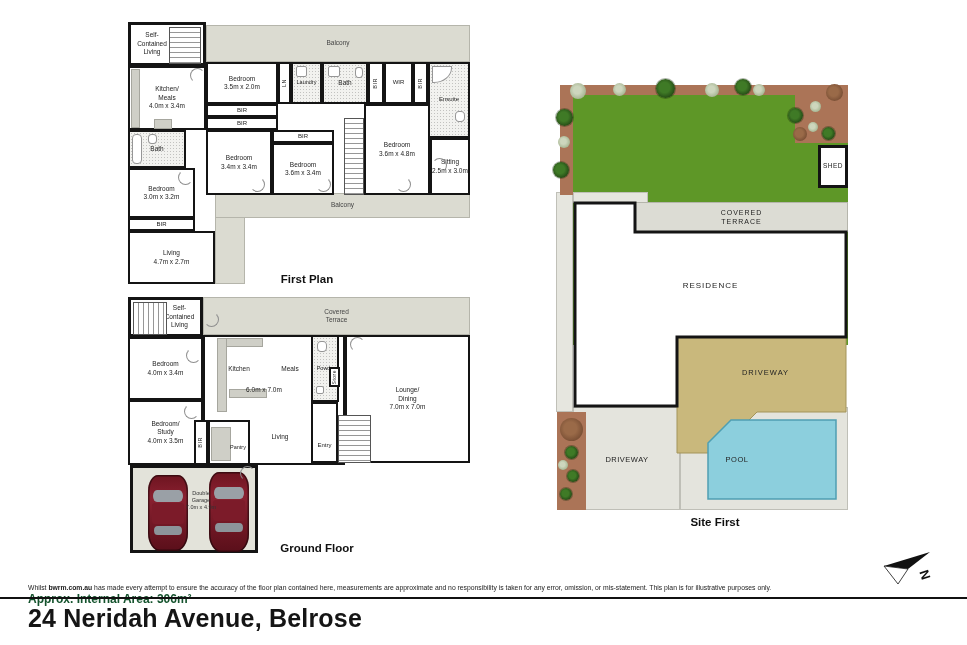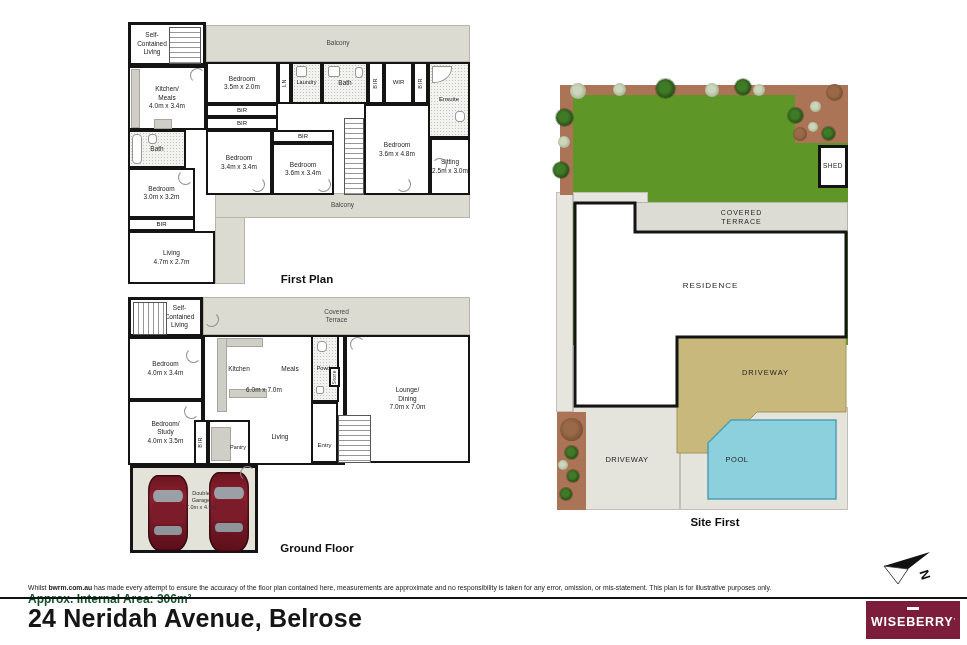--- a/index.html
+++ b/index.html
@@ -292,19 +292,14 @@
   <svg style="position:absolute;left:876px;top:548px" width="64" height="44" viewBox="876 548 64 44">
     <polygon points="884,566 930,552 908,569" fill="#111"></polygon>
     <polygon points="884,566 908,569 898,584" fill="#fff" stroke="#111" stroke-width="0.8"></polygon>
     <text x="922" y="578" font-size="13" font-weight="bold" fill="#111" transform="rotate(72 925 573)">N</text>
   </svg>
 
   <div class="area-txt">Approx. Internal Area: 306m²</div>
   <div class="discl"><span>Whilst </span><span class="b">bwrm.com.au</span><span> has made every attempt to ensure the accuracy of the floor plan contained here, measurements are approximate and no responsibility is taken for any error, omission, or mis-statement. This plan is for illustrative purposes only.</span></div>
   <div class="footer-div"></div>
   <div class="address">24 Neridah Avenue, Belrose</div>
-  <div class="logo-box">
-    <div class="logo-bar"></div>
-    <span class="logo-text">WISEBERRY</span>
-    <span class="logo-mark">’</span>
-  </div>
 
 </div>
 
 </body></html>

